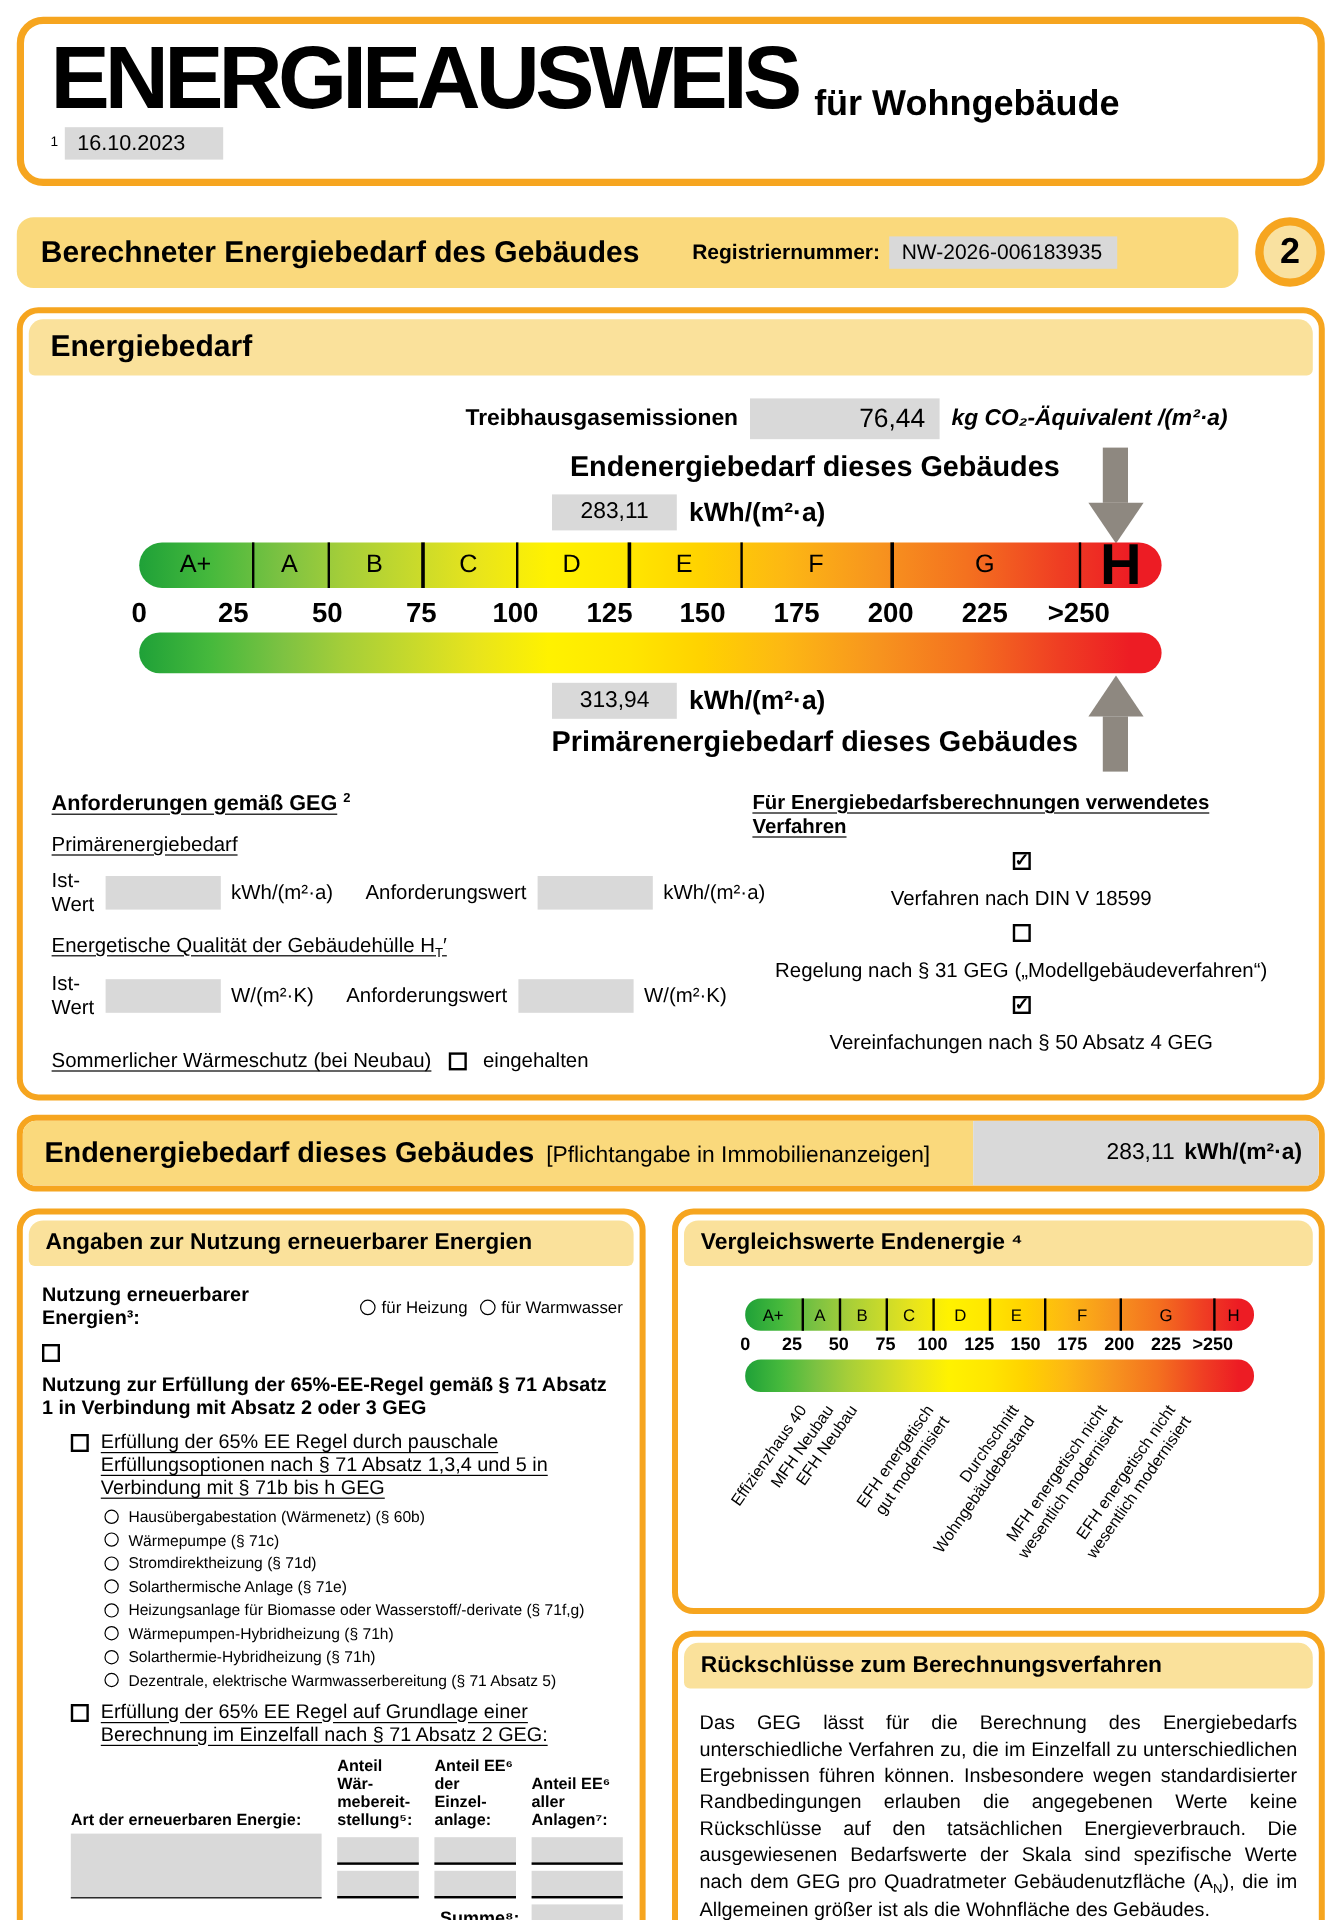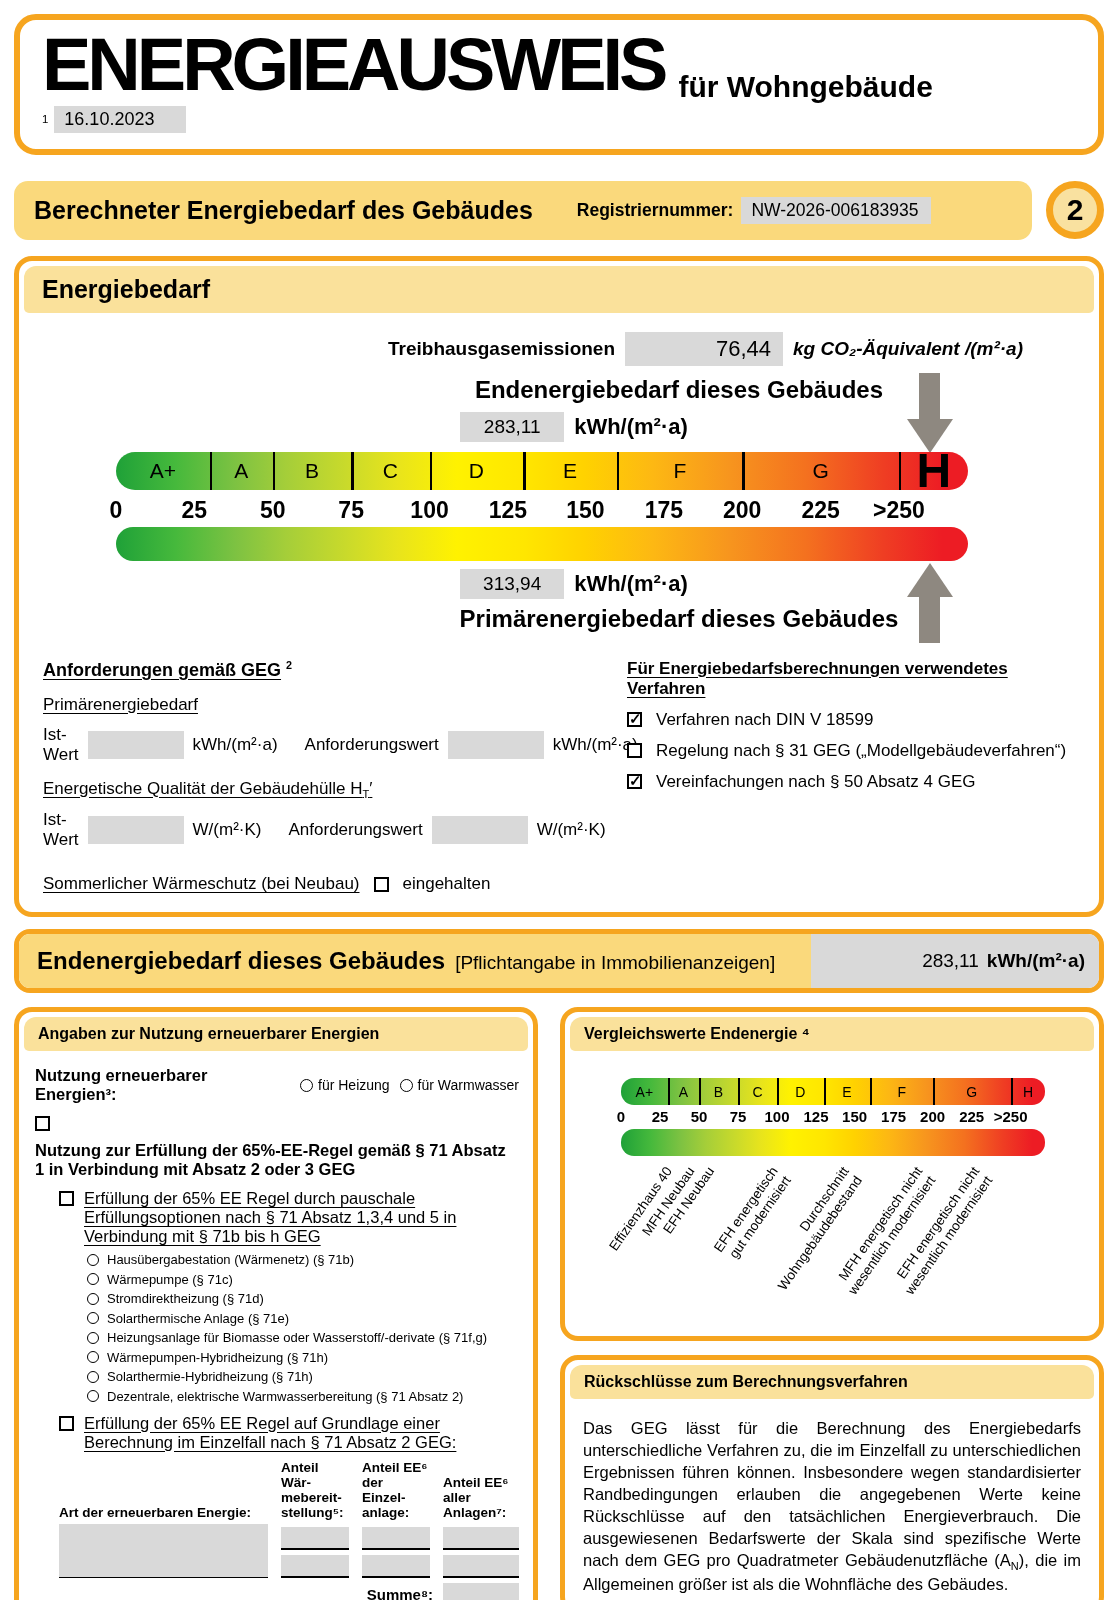--- a/index.html
+++ b/index.html
@@ -67,35 +67,35 @@
   .u { text-decoration: underline; text-underline-offset: 3px; }
   .req-title { font-weight: bold; font-size: 18px; }
   .req-sub { margin-top: 14px; }
   .req-fieldrow { display: flex; align-items: center; gap: 9px; margin-top: 10px; }
   .fld { width: 96px; height: 28px; flex: none; }
   .req-anf { margin-left: 18px; }
   .summer-row { display: flex; align-items: center; gap: 14px; margin-top: 24px; }
   .cb { width: 15px; height: 15px; border: 2px solid #000; display: inline-block; flex: none; position: relative; background: #fff; }
   .cb.checked::after { content: "✓"; position: absolute; left: 0px; top: -4px; font-size: 15px; font-weight: bold; }
   .method-title { font-weight: bold; font-size: 17px; }
-  .mrow { display: flex; align-items: center; gap: 14px; margin-top: 11px; font-size: 17px; }
+  .mrow { display: flex; align-items: center; gap: 14px; margin-top: 11px; font-size: 17px; flex-direction: column; }
 
   
   .endband { display: flex; align-items: stretch; margin-top: 12px; overflow: hidden; border-radius: 16px; }
   .endband-l { flex: 1; background: #FAD97C; padding: 13px 18px; display: flex; align-items: baseline; gap: 10px; }
   .endband-title { font-size: 24px; font-weight: bold; }
   .endband-bracket { font-size: 19px; }
   .endband-r { width: 288px; flex: none; background: #D9D9D9; display: flex; align-items: center; justify-content: flex-end; gap: 8px; padding-right: 14px; font-size: 19px; }
   .endband-r .unit { font-weight: bold; }
 
   
   .cols { display: flex; gap: 22px; margin-top: 14px; align-items: stretch; }
   .col-l { width: 524px; flex: none; }
   .col-r { flex: 1; display: flex; flex-direction: column; gap: 14px; }
-  .colpanel .panel-h { font-size: 16px; padding: 8px 14px; }
+  .colpanel .panel-h { font-size: 19px; padding: 8px 14px; }
   .colpanel .panel-c { padding: 10px 14px 12px 16px; }
 
   .usage-row { display: flex; align-items: center; font-size: 16.5px; }
   .usage-label { font-weight: bold; flex: 1; }
   .radio { width: 13px; height: 13px; border: 1.8px solid #000; border-radius: 50%; display: inline-block; flex: none; background: #fff; }
   .usage-row .radio { margin: 0 5px 0 10px; }
   .usage-opt { font-size: 14px; }
   .cbrow { display: flex; gap: 10px; margin-top: 10px; font-size: 16.5px; align-items: flex-start; }
   .cbrow .cb { margin-top: 2px; }
   .cbrow.bold { font-weight: bold; flex-direction: column; }
@@ -305,21 +305,21 @@
           <span>Nutzung zur Erfüllung der 65%-EE-Regel gemäß § 71 Absatz 1 in Verbindung mit Absatz 2 oder 3 GEG</span>
         </div>
         <div class="cbrow indent">
           <span class="cb"></span>
           <span class="u">Erfüllung der 65% EE Regel durch pauschale Erfüllungsoptionen nach § 71 Absatz 1,3,4 und 5 in Verbindung mit § 71b bis h GEG</span>
         </div>
         <div class="optlist">
 
         <div class="optrow">
             <span class="radio"></span>
-            <span>Hausübergabestation (Wärmenetz) (§ 71b)</span>
+            <span>Hausübergabestation (Wärmenetz) (§ 60b)</span>
           </div>
             <div class="optrow">
             <span class="radio"></span>
             <span>Wärmepumpe (§ 71c)</span>
           </div>
             <div class="optrow">
             <span class="radio"></span>
             <span>Stromdirektheizung (§ 71d)</span>
           </div>
             <div class="optrow">
@@ -333,21 +333,21 @@
             <div class="optrow">
             <span class="radio"></span>
             <span>Wärmepumpen-Hybridheizung (§ 71h)</span>
           </div>
             <div class="optrow">
             <span class="radio"></span>
             <span>Solarthermie-Hybridheizung (§ 71h)</span>
           </div>
             <div class="optrow">
             <span class="radio"></span>
-            <span>Dezentrale, elektrische Warmwasserbereitung (§ 71 Absatz 2)</span>
+            <span>Dezentrale, elektrische Warmwasserbereitung (§ 71 Absatz 5)</span>
           </div>
           </div>
         <div class="cbrow indent">
           <span class="cb"></span>
           <span class="u">Erfüllung der 65% EE Regel auf Grundlage einer Berechnung im Einzelfall nach § 71 Absatz 2 GEG:</span>
         </div>
         <div class="t1">
           <div class="t1h">Art der erneuerbaren Energie:</div>
           <div class="t1h">Anteil Wär-
 mebereit-

